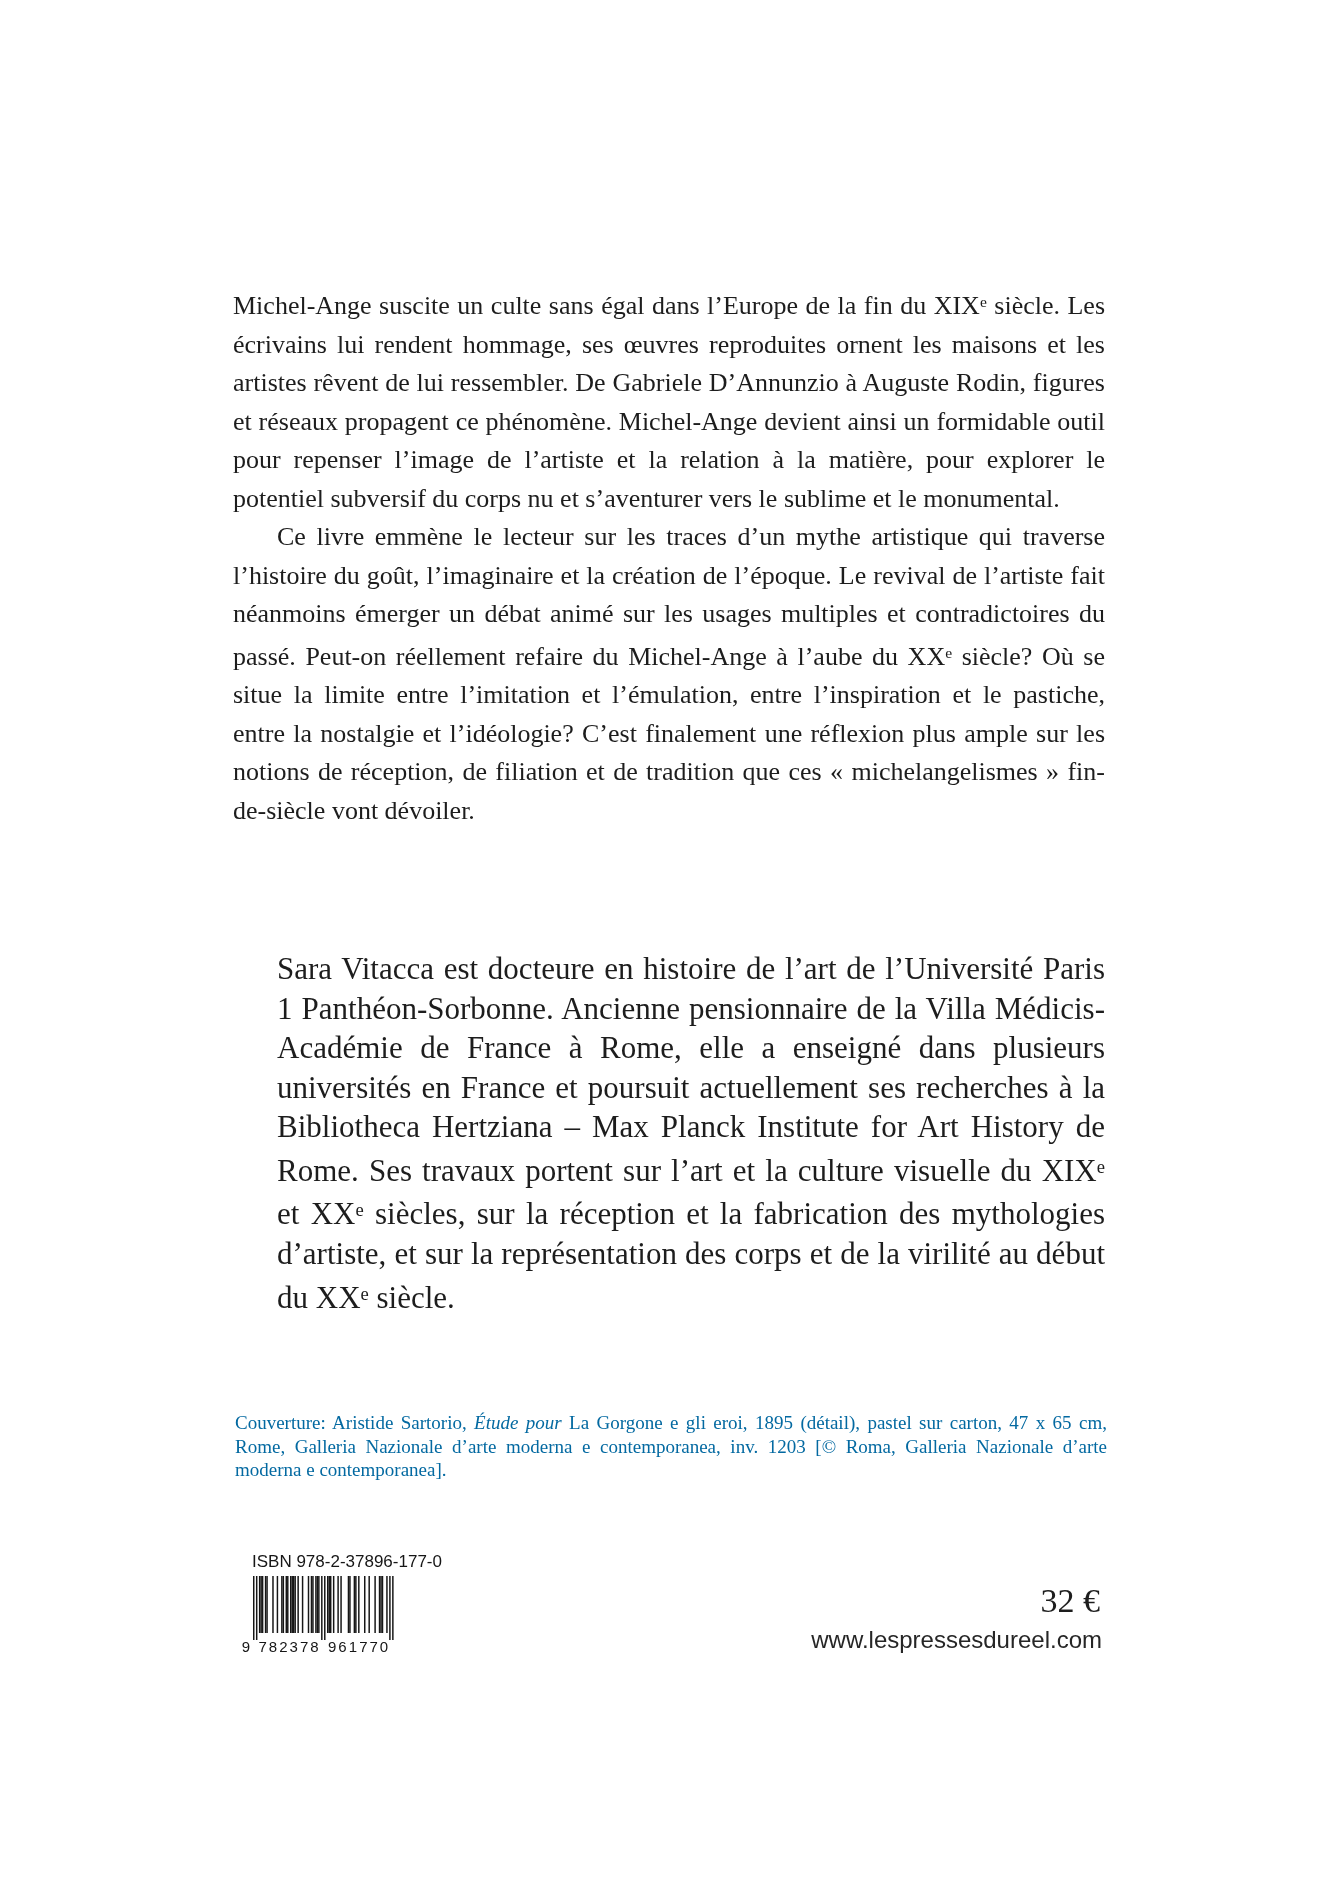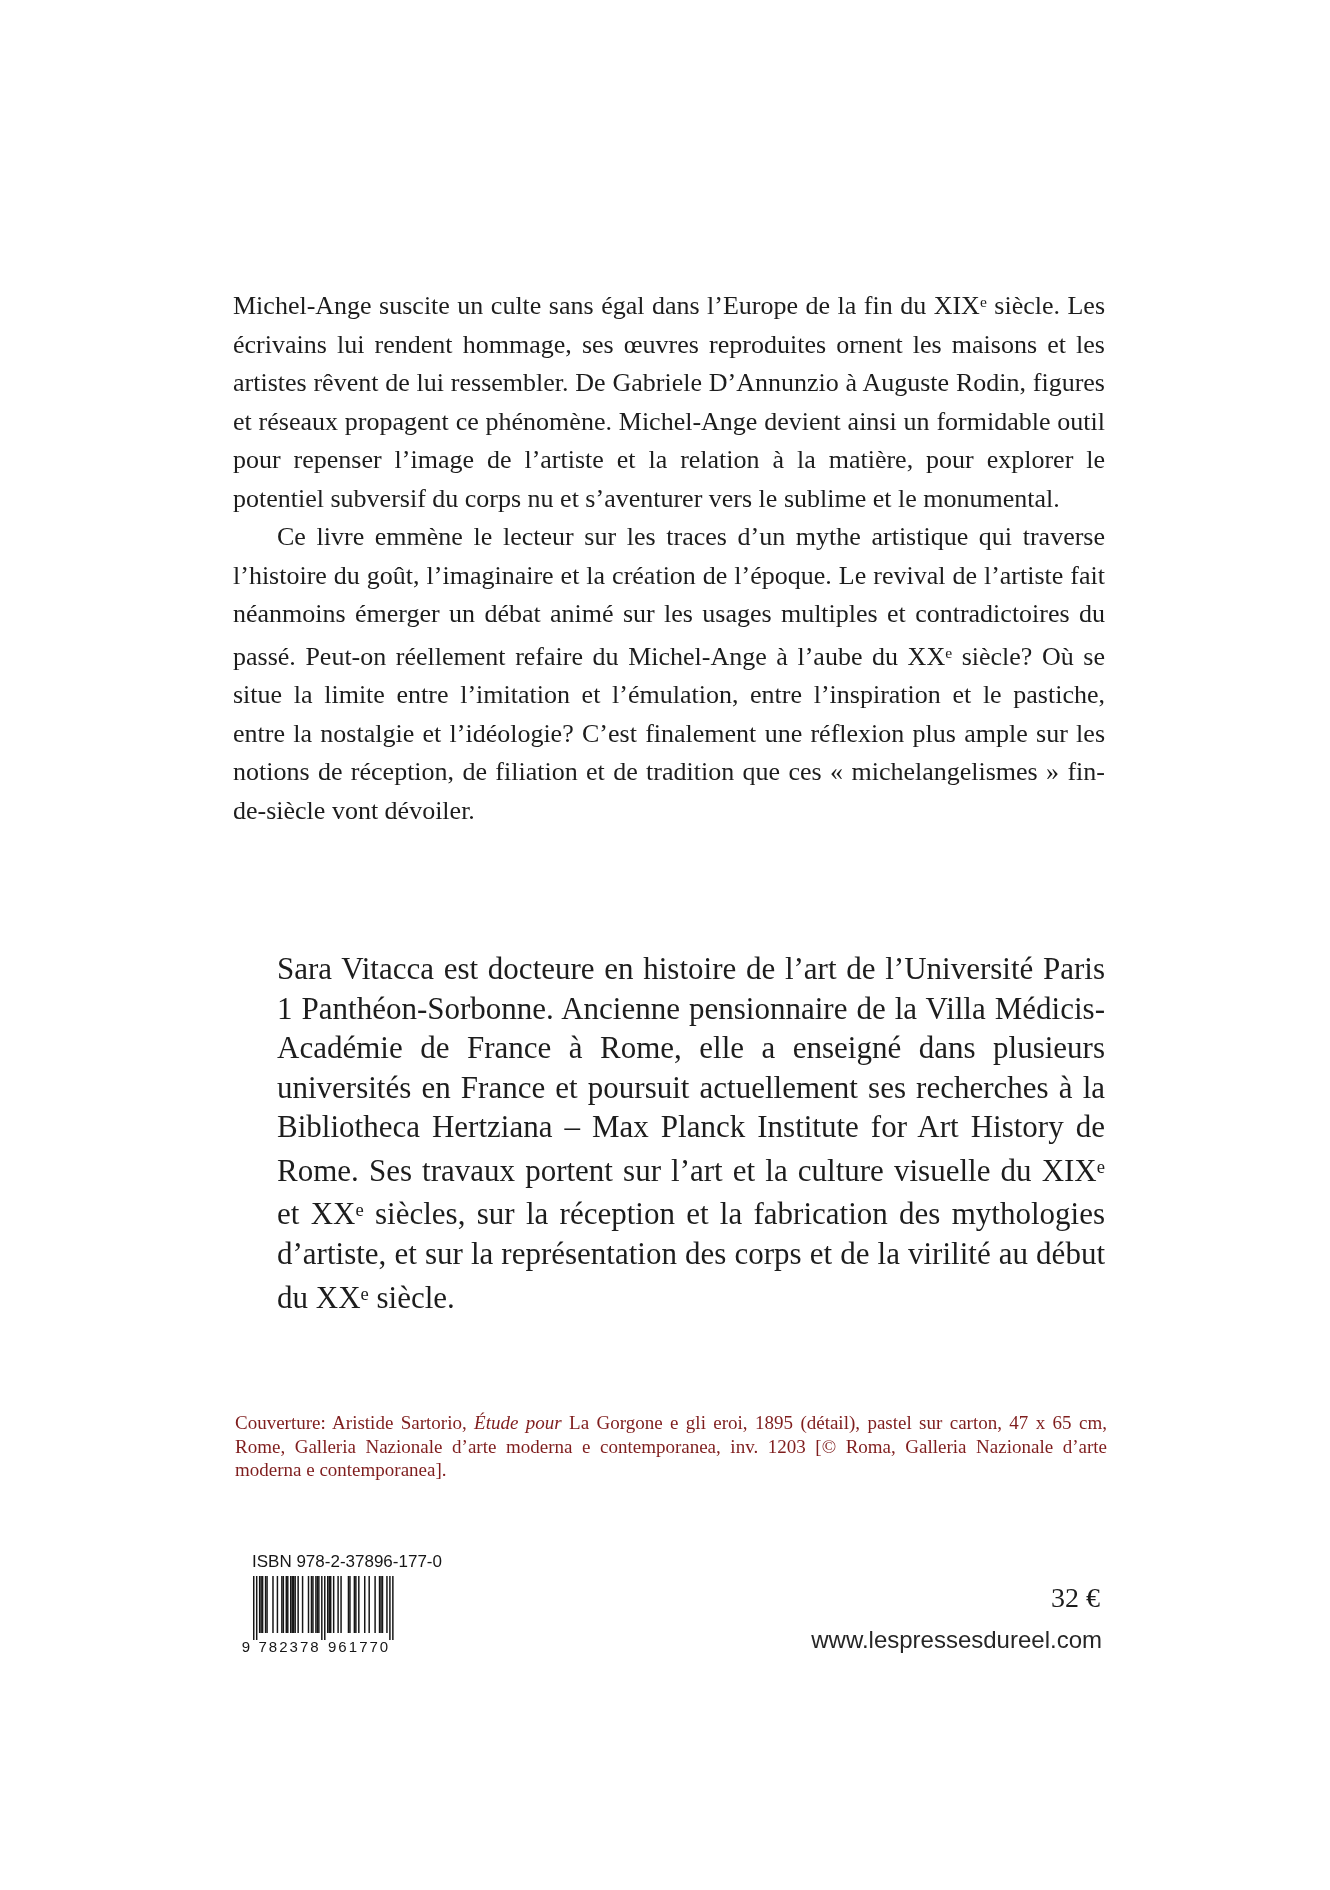--- a/index.html
+++ b/index.html
@@ -46,21 +46,21 @@
   
   .credit {
     position: absolute;
     left: 235px;
     top: 1411px;
     width: 872px;
     font-family: "Liberation Serif", serif;
     font-size: 19px;
     line-height: 23.5px;
     text-align: justify;
-    color: #7f1d1d;
+    color: #0369a1;
   }
 
   .sup {
     font-size: 0.6em;
     vertical-align: 0.45em;
   }
   .italic { font-style: italic; }
 
   
   .isbn-block {
@@ -85,21 +85,21 @@
     font-size: 15px;
     fill: #161616;
   }
 
   
   .price {
     position: absolute;
     right: 230px;
     top: 1582px;
     font-family: "Liberation Serif", serif;
-    font-size: 28px;
+    font-size: 34px;
     color: #1d1d1d;
   }
   .website {
     position: absolute;
     right: 228px;
     top: 1626px;
     font-family: "Liberation Sans", sans-serif;
     font-size: 24px;
     color: #262626;
   }

